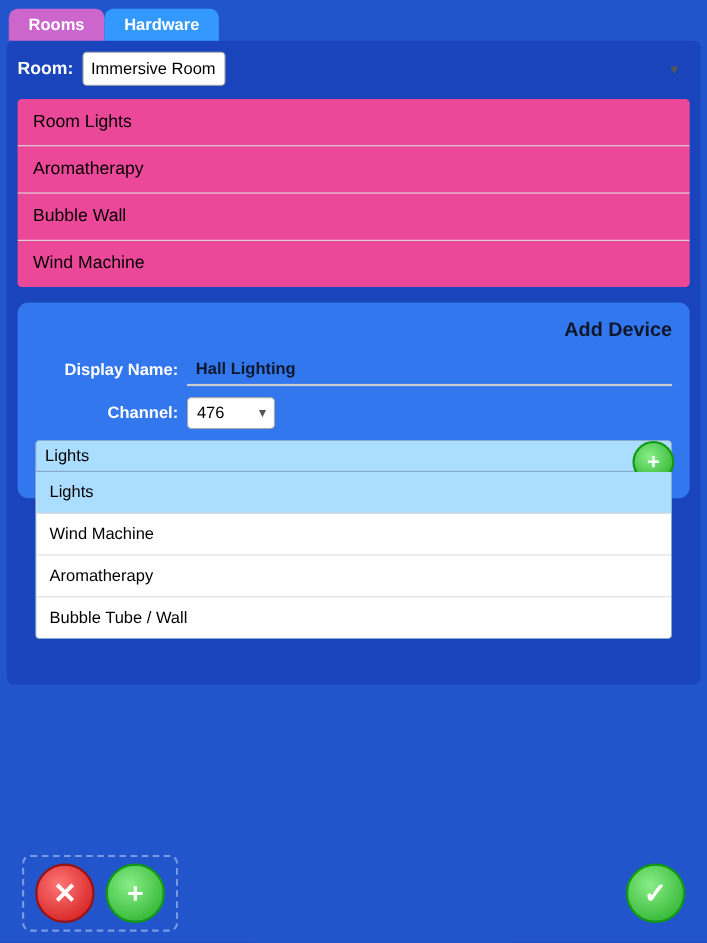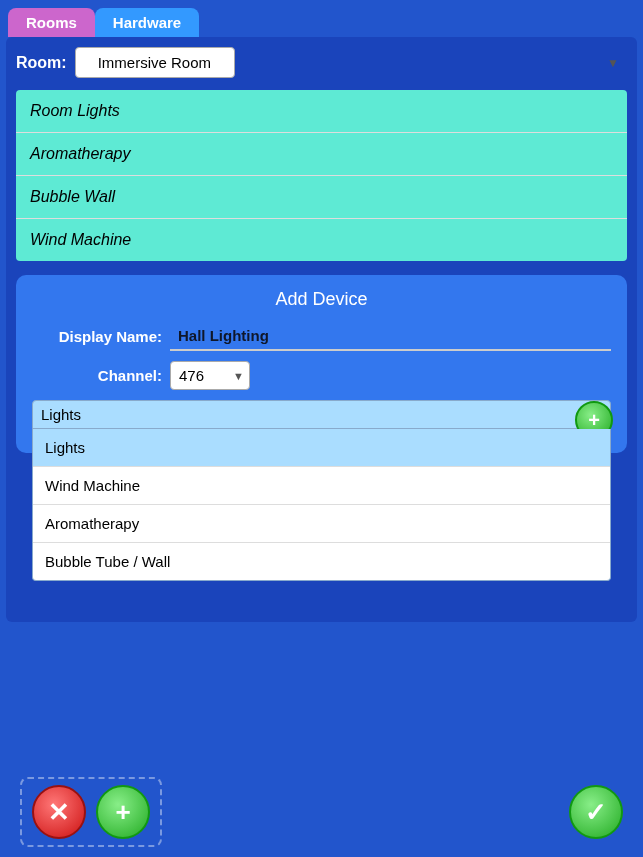--- a/index.html
+++ b/index.html
@@ -54,21 +54,21 @@
       margin-bottom: 12px;
     }
     .room-label {
       color: white;
       font-size: 16px;
       font-weight: bold;
       margin-right: 8px;
     }
     .room-select {
       flex: 1;
-      padding: 6px 22px;
+      padding: 6px 7px;
       font-size: 15px;
       border-radius: 4px;
       border: 1px solid #aaa;
       background: white;
       color: black;
       appearance: none;
       -webkit-appearance: none;
       cursor: pointer;
     }
     .room-select-wrapper {
@@ -80,49 +80,48 @@
       right: 8px;
       top: 50%;
       transform: translateY(-50%);
       pointer-events: none;
       font-size: 12px;
       color: #555;
     }
 
     
     .device-list {
-      background: #5eead4;
+      background: #ec4899;
       border-radius: 4px;
       overflow: hidden;
       margin-bottom: 14px;
-      font-style: italic;
     }
     .device-item {
       padding: 12px 14px;
       font-size: 16px;
       border-bottom: 1px solid #ddd;
       color: black;
       cursor: pointer;
     }
     .device-item:last-child {
       border-bottom: none;
     }
 
     
     .add-device-panel {
       background: #3377ee;
       border-radius: 10px;
       padding: 14px 16px;
       position: relative;
     }
     .add-device-title {
-      color: #ffffff;
+      color: #0f172a;
       font-size: 18px;
-      font-weight: normal;
-      text-align: center;
+      font-weight: bold;
+      text-align: right;
       margin-bottom: 12px;
     }
     .form-row {
       display: flex;
       align-items: center;
       margin-bottom: 10px;
     }
     .form-label {
       color: white;
       font-size: 15px;

